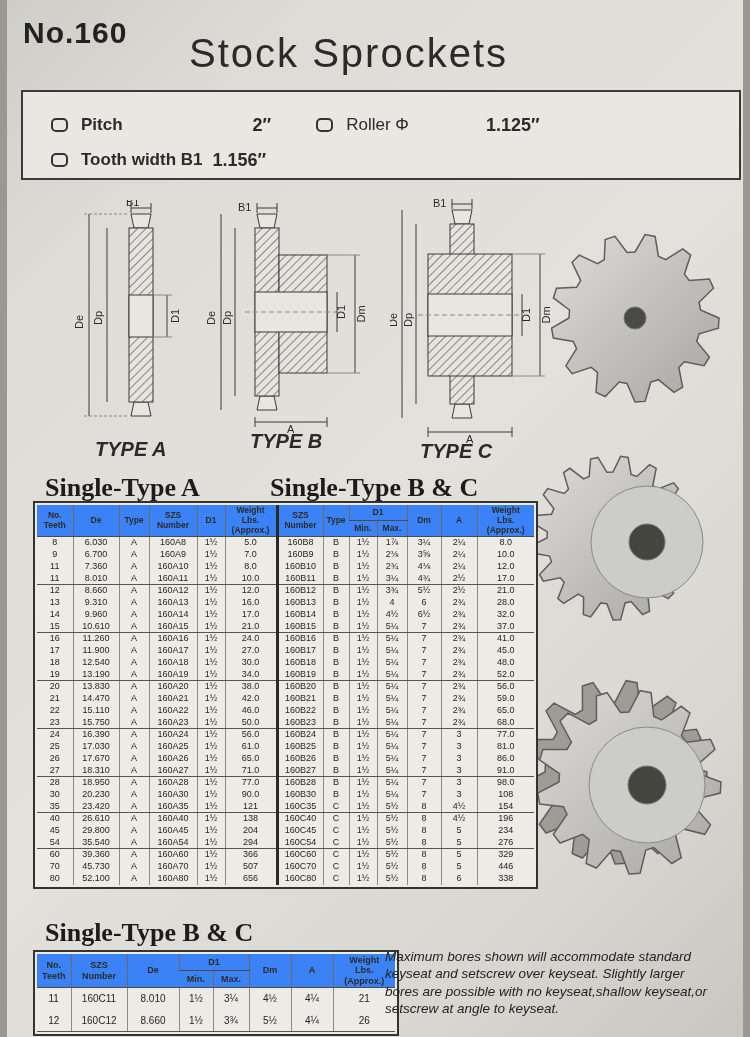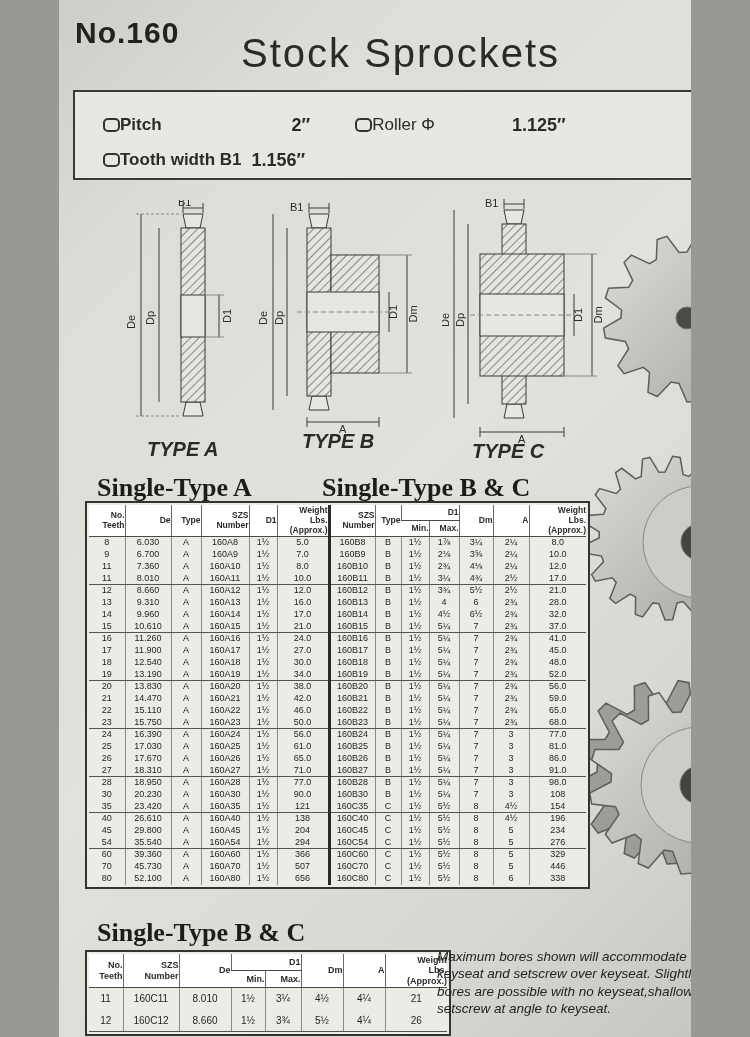--- a/index.html
+++ b/index.html
@@ -1,37 +1,37 @@
 <!DOCTYPE html>
 <html><head>
 <meta charset="utf-8">
 <style>
   * { margin:0; padding:0; box-sizing:border-box; }
   body { background:#9a9893; font-family:"Liberation Sans", sans-serif; }
   .page {
-    position:relative; width:632px; height:1037px; margin:0 auto;
+    position:relative; width:736px; height:1037px; margin:0 auto;
     background:linear-gradient(135deg,#cfcdc8 0%, #dedcd7 18%, #e3e1dc 50%, #d8d6d1 82%, #c8c6c1 100%);
     overflow:hidden; color:#2b2b29;padding-left:16px;
   }
   .abs { position:absolute; }
   .title-no { font-size:30px; font-weight:bold; color:#222220; letter-spacing:1px; }
   .title-main { font-size:40px; font-weight:normal; color:#2a2a28; letter-spacing:2px;margin-top:11px; }
   .spec-box { border:2px solid #3a3a38; background:#e9e7e2; }
   .spec-row { position:absolute; left:0; width:100%; display:flex; align-items:center; }
   .cbx { width:17px; height:14px; border:2px solid #333331; border-radius:5px; display:inline-block; background:transparent; flex:none; }
-  .spec-label { font-size:17px; font-weight:bold; margin-left:0; }
+  .spec-label { font-size:17px; font-weight:bold; margin-left:13px; }
   .spec-value { font-size:18px; font-weight:bold; }
   .sec-head { font-family:"Liberation Serif", serif; font-weight:bold; font-size:26px; color:#1c1c1a; }
   .type-cap { font-style:italic; font-weight:bold; font-size:20px; color:#2a2a28; }
   .note { font-size:13.5px; line-height:1.28; color:#232321;font-style:italic; }
 
   .tbl-outer { border:2px solid #33332f; padding:2px; background:#edebe6; display:inline-block; }
   table { border-collapse:collapse; table-layout:fixed; background:#edebe6; }
   th, td { text-align:center; vertical-align:middle; overflow:hidden; }
-  th { font-size:8.5px; font-weight:bold; white-space:pre-line; line-height:1.15; background:#ffffff; border-left:1px solid #6a6a66; border-bottom:1px solid #4a4a46; padding:1px 0;text-align:right; }
+  th { font-size:8.5px; font-weight:bold; white-space:pre-line; line-height:1.15; background:#3b82f6; border-left:1px solid #6a6a66; border-bottom:1px solid #4a4a46; padding:1px 0; }
   td { font-size:9px; line-height:1.1; height:12px; border-left:1px solid #8a8a84; padding:0 1px; color:#1f1f1d; }
   th:first-child, td:first-child { border-left:none; }
   tr.grp td { border-bottom:1.5px solid #55554f; }
   .divR { border-right:3px solid #2a2a26 !important; }
   #main-table { width:497px; }
   #bottom-table { width:358px; }
   #bottom-table td { height:22px; font-size:10px; }
   #bottom-table th { font-size:9px; }
   svg text { font-family:"Liberation Sans", sans-serif; }
   .dimtxt { font-size:11px; fill:#2b2b29; }

